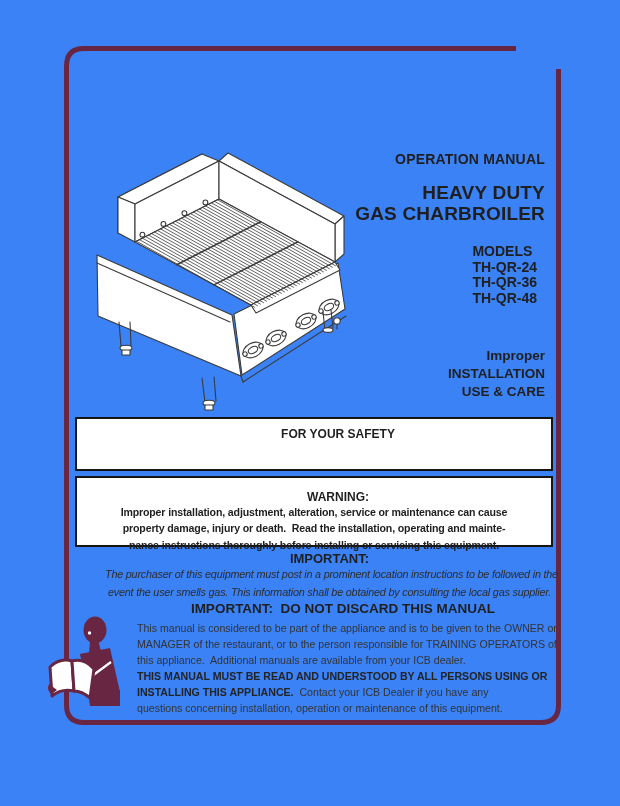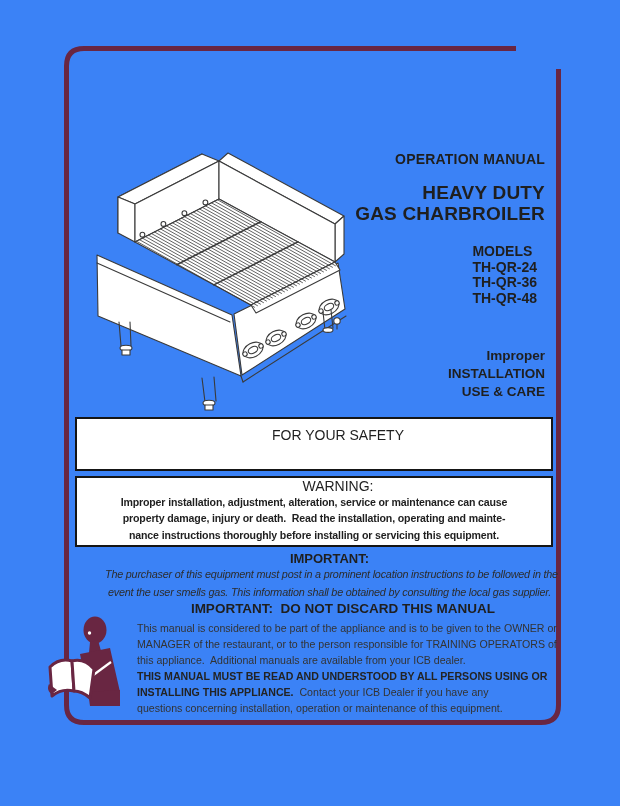--- a/index.html
+++ b/index.html
@@ -12,22 +12,22 @@
 
   .frame-svg { position:absolute; left:0; top:0; }
 
   .doc-type   { top:151px; right:75px; font-size:14px; font-weight:bold; letter-spacing:.2px; text-align:right; }
   .main-title { top:182px; right:75px; font-size:19px; font-weight:bold; line-height:21px; text-align:right; letter-spacing:.2px; }
   .models     { top:244px; right:83px; font-size:14px; font-weight:bold; line-height:15.5px; }
   .includes   { top:347px; right:75px; font-size:13.5px; font-weight:bold; line-height:18px; text-align:right; }
 
   .notice-box { left:75px; width:478px; border:2px solid #151515; text-align:center; background:#fff; }
   .safety-box  { top:417px; height:54px; padding-top:8px; }
-  .warning-box { top:476px; height:71px; padding-top:0; }
-  .box-title { font-size:14px; font-weight:normal;margin-left:48px; }
+  .warning-box { top:476px; height:71px; padding-top:12px; }
+  .box-title { font-size:12px; font-weight:bold;margin-left:48px; }
   .box-body  { font-size:10.6px; font-weight:bold; margin-top:8px; letter-spacing:-.15px; white-space:pre; }
   .warning-box .box-line { font-size:10.6px; font-weight:bold; line-height:16.4px; letter-spacing:-.15px; white-space:pre; }
   .warning-box .box-line:first-of-type { margin-top:3px; }
 
   .important-block { top:551px; left:70px; width:484px; text-align:center;padding-left:35px; }
   .important-title { font-size:13px; font-weight:bold; }
   .important-line  { font-size:10.8px; line-height:17.6px; letter-spacing:-.2px; white-space:pre; color:#2c2c2c;font-style:italic; }
   .important-line:first-of-type { margin-top:3px; }
 
   .discard-title { top:601px; left:137px; width:412px; text-align:center; font-size:13.5px; font-weight:bold; white-space:pre; }

